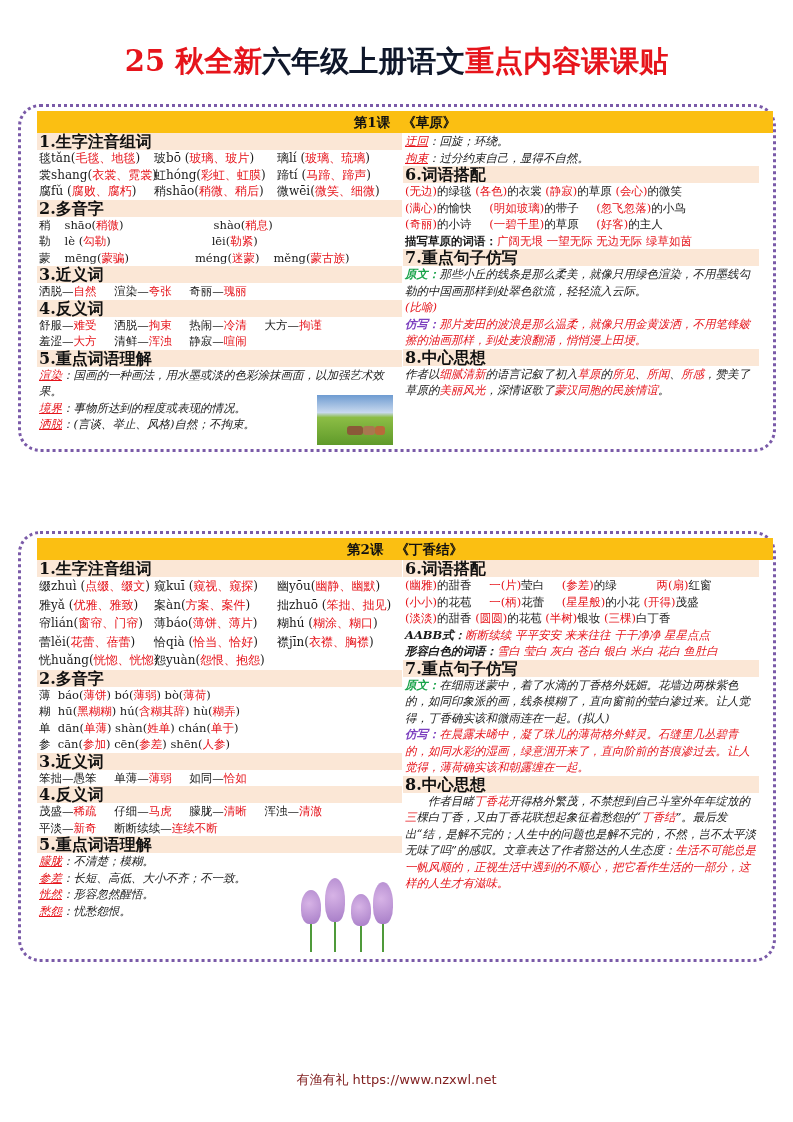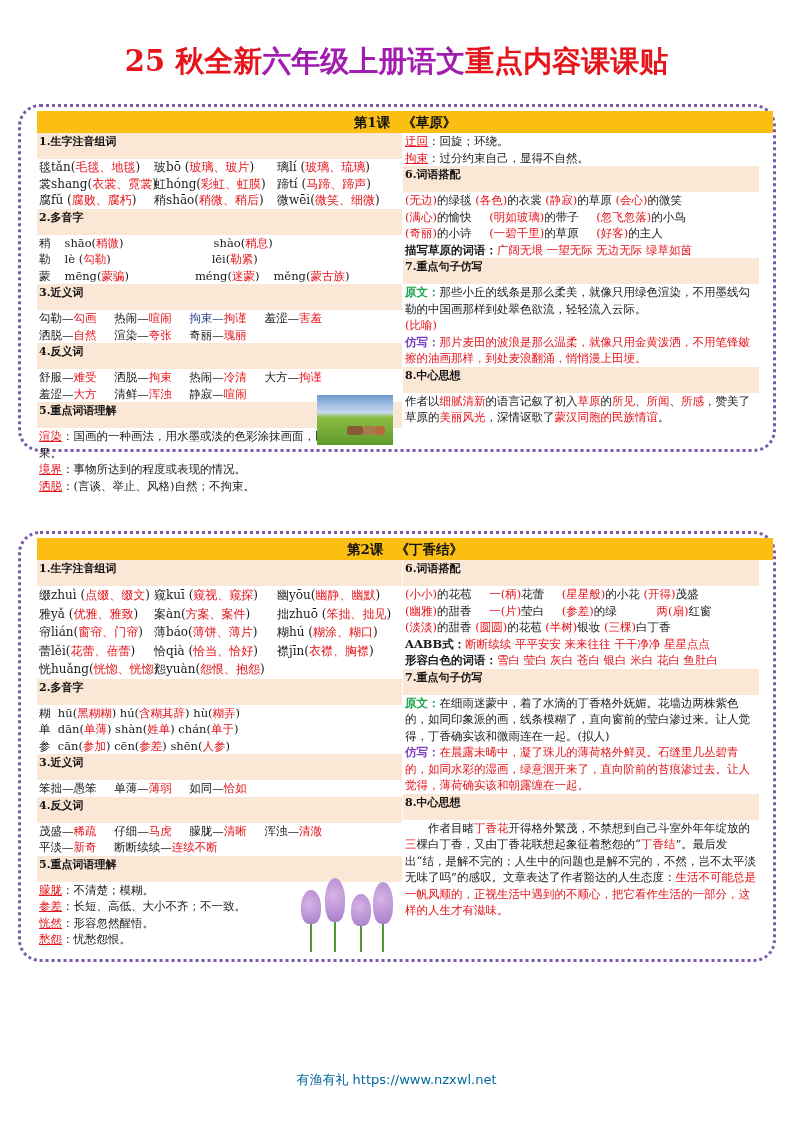--- a/index.html
+++ b/index.html
@@ -1,53 +1,53 @@
 <!DOCTYPE html>
 <html><head>
 <meta charset="utf-8">
 <style>
   * { box-sizing: border-box; margin: 0; padding: 0; }
   html, body { width: 793px; height: 1122px; background: #ffffff; }
   body { position: relative; font-family: "DejaVu Serif", "Liberation Serif", serif; color: #1a1a1a; overflow: hidden; }
 
   .page-title { position: absolute; top: 42px; left: 0; width: 793px; text-align: center; font-family: "DejaVu Serif", serif; font-weight: bold; font-size: 29px; letter-spacing: 0px; }
   .page-title .red { color: #e6141b; }
-  .page-title .black { color: #a21caf; }
+  .page-title .black { color: #0f172a; }
 
   .card { position: absolute; left: 18px; width: 758px; border: 3px dotted #7a5aa8; border-radius: 22px; }
   .card1 { top: 104px; height: 348px; }
   .card2 { top: 531px; height: 431px; }
 
   .lesson-bar { position: absolute; top: 4px; left: 16px; width: 736px; height: 22px; background: #fbbf12; text-align: center; font-weight: bold; font-size: 13.5px; line-height: 22px; color: #111; }
   .lesson-bar span { margin: 14px 6px; }
 
   .col { position: absolute; top: 26px; font-size: 11.5px; line-height: 16.5px; }
   .col-left { left: 16px; width: 365px; }
   .col-right { left: 382px; width: 356px; }
 
-  .sec-h { background: #fbe7d6; font-weight: bold; font-size: 11px; height: 26px; line-height: 17px; padding-left: 2px; color: #111; }
+  .sec-h { background: #fbe7d6; font-weight: bold; font-size: 16px; height: 17px; line-height: 17px; padding-left: 2px; color: #111; }
   .row { white-space: nowrap; padding-left: 2px; }
   .r { color: #e6141b; }
   .g { color: #1aa34a; font-weight: bold; }
   .p { color: #7b3fbf; font-weight: bold; }
   .term { color: #e6141b; text-decoration: underline; }
   .grid3 { display: grid; grid-template-columns: 115px 123px 120px; padding-left: 2px; font-size: 12px; }
   .grid3 > div { white-space: nowrap; line-height: 16.5px; }
   .gap { display: inline-block; width: 14px; }
-  .wrap { white-space: normal; padding-left: 2px; }
+  .wrap { white-space: normal; padding-left: 2px; font-style: italic; }
   .indent { text-indent: 2em; }
 
   .photo-grass { position: absolute; left: 296px; top: 288px; width: 76px; height: 50px; background: linear-gradient(#6e9bd1 0%, #c8d9ee 35%, #8cbd45 45%, #5f9a2a 100%); }
   .photo-grass .horse { position: absolute; bottom: 10px; height: 9px; background: #8a5a38; border-radius: 3px; }
   .flowers { position: absolute; left: 276px; top: 338px; width: 100px; height: 80px; }
   .flower { position: absolute; bottom: 0; width: 20px; }
   .flower .bloom { width: 20px; height: 38px; border-radius: 50% 50% 40% 40%; background: radial-gradient(circle at 40% 40%, #d7b3e6, #a57bc6); }
   .flower .stem { width: 2px; height: 28px; background: #4f9a3a; margin-left: 9px; }
 
-  .footer { position: absolute; top: 1071px; left: 0; width: 793px; text-align: center; font-family: "DejaVu Sans", sans-serif; font-size: 13px; color: #0369a1; }
+  .footer { position: absolute; top: 1071px; left: 0; width: 793px; text-align: center; font-family: "DejaVu Sans", sans-serif; font-size: 13px; color: #7f1d1d; }
 </style>
 </head>
 <body>
 
 <div class="page-title">
   <span class="red">25 秋全新</span><span class="black">六年级上册语文</span><span class="red">重点内容课课贴</span>
 </div>
 
 <div class="card card1">
   <div class="lesson-bar">
@@ -73,26 +73,20 @@
       <span>稍</span><span class="gap"></span><span>shāo(</span><span class="r">稍微</span>)<span style="display:inline-block;width:90px"></span><span>shào(</span><span class="r">稍息</span>)
     </div>
     <div class="row">
       <span>勒</span><span class="gap"></span><span>lè (</span><span class="r">勾勒</span>)<span style="display:inline-block;width:101px"></span><span>lēi(</span><span class="r">勒紧</span>)
     </div>
     <div class="row">
       <span>蒙</span><span class="gap"></span><span>mēng(</span><span class="r">蒙骗</span>)<span style="display:inline-block;width:66px"></span><span>méng(</span><span class="r">迷蒙</span>)<span class="gap"></span><span>měng(</span><span class="r">蒙古族</span>)
     </div>
 
     <div class="sec-h">3.近义词</div>
-    <div class="row">
-      <span>勾勒—</span><span class="r">勾画</span><span class="gap"></span>
-      <span>热闹—</span><span class="r">喧闹</span><span class="gap"></span>
-      <span style="color:#2a3f8f">拘束—</span><span class="r">拘谨</span><span class="gap"></span>
-      <span>羞涩—</span><span class="r">害羞</span>
-    </div>
     <div class="row">
       <span>洒脱—</span><span class="r">自然</span><span class="gap"></span>
       <span>渲染—</span><span class="r">夸张</span><span class="gap"></span>
       <span>奇丽—</span><span class="r">瑰丽</span>
     </div>
 
     <div class="sec-h">4.反义词</div>
     <div class="row">
       <span>舒服—</span><span class="r">难受</span><span class="gap"></span>
       <span>洒脱—</span><span class="r">拘束</span><span class="gap"></span>
@@ -175,20 +169,21 @@
       <div style="line-height:18.5px"><span>薄báo(</span><span class="r">薄饼、薄片</span><span>)</span></div>
       <div style="line-height:18.5px"><span>糊hú (</span><span class="r">糊涂、糊口</span><span>)</span></div>
       <div style="line-height:18.5px"><span>蕾lěi(</span><span class="r">花蕾、蓓蕾</span><span>)</span></div>
       <div style="line-height:18.5px"><span>恰qià (</span><span class="r">恰当、恰好</span><span>)</span></div>
       <div style="line-height:18.5px"><span>襟jīn(</span><span class="r">衣襟、胸襟</span><span>)</span></div>
       <div style="line-height:18.5px"><span>恍huǎng(</span><span class="r">恍惚、恍惚</span><span>)</span></div>
       <div style="line-height:18.5px"><span>怨yuàn(</span><span class="r">怨恨、抱怨</span><span>)</span></div>
     </div>
 
     <div class="sec-h">2.多音字</div>
+    <div class="row"><span>薄</span>&nbsp; <span>báo(</span><span class="r">薄饼</span>) <span>bó(</span><span class="r">薄弱</span>) <span>bò(</span><span class="r">薄荷</span>)</div>
     <div class="row"><span>糊</span>&nbsp; <span>hū(</span><span class="r">黑糊糊</span>) <span>hú(</span><span class="r">含糊其辞</span>) <span>hù(</span><span class="r">糊弄</span>)</div>
     <div class="row"><span>单</span>&nbsp; <span>dān(</span><span class="r">单薄</span>) <span>shàn(</span><span class="r">姓单</span>) <span>chán(</span><span class="r">单于</span>)</div>
     <div class="row"><span>参</span>&nbsp; <span>cān(</span><span class="r">参加</span>) <span>cēn(</span><span class="r">参差</span>) <span>shēn(</span><span class="r">人参</span>)</div>
 
     <div class="sec-h">3.近义词</div>
     <div class="row">
       <span>笨拙—愚笨</span><span class="gap"></span>
       <span>单薄—</span><span class="r">薄弱</span><span class="gap"></span>
       <span>如同—</span><span class="r">恰如</span>
     </div>
@@ -227,32 +222,32 @@
       </div>
     <div class="flower" style="left:76px;">
         <div class="bloom" style="height:42px"></div>
         <div class="stem" style="height:28px"></div>
       </div>
   </div>
 
   <div class="col col-right">
     <div class="sec-h">6.词语搭配</div>
     <div class="row">
+      <span class="r">(幽雅)</span><span>的甜香</span><span class="gap"></span>
+      <span class="r">一(片)</span><span>莹白</span><span class="gap"></span>
+      <span class="r">(参差)</span><span>的绿</span><span style="display:inline-block;width:36px"></span>
+      <span class="r">两(扇)</span><span>红窗</span>
+    </div>
+    <div class="row">
       <span class="r">(小小)</span><span>的花苞</span><span class="gap"></span>
       <span class="r">一(柄)</span><span>花蕾</span><span class="gap"></span>
       <span class="r">(星星般)</span><span>的小花</span>
       <span class="r">(开得)</span><span>茂盛</span>
     </div>
     <div class="row">
-      <span class="r">(幽雅)</span><span>的甜香</span><span class="gap"></span>
-      <span class="r">一(片)</span><span>莹白</span><span class="gap"></span>
-      <span class="r">(参差)</span><span>的绿</span><span style="display:inline-block;width:36px"></span>
-      <span class="r">两(扇)</span><span>红窗</span>
-    </div>
-    <div class="row">
       <span class="r">(淡淡)</span><span>的甜香</span>
       <span class="r">(圆圆)</span><span>的花苞</span>
       <span class="r">(半树)</span><span>银妆</span>
       <span class="r">(三棵)</span><span>白丁香</span>
     </div>
     <div class="wrap">
       <b>AABB式：</b><span class="r">断断续续 平平安安 来来往往 干干净净 星星点点</span>
     </div>
     <div class="wrap">
       <b>形容白色的词语：</b><span class="r">雪白 莹白 灰白 苍白 银白 米白 花白 鱼肚白</span>

